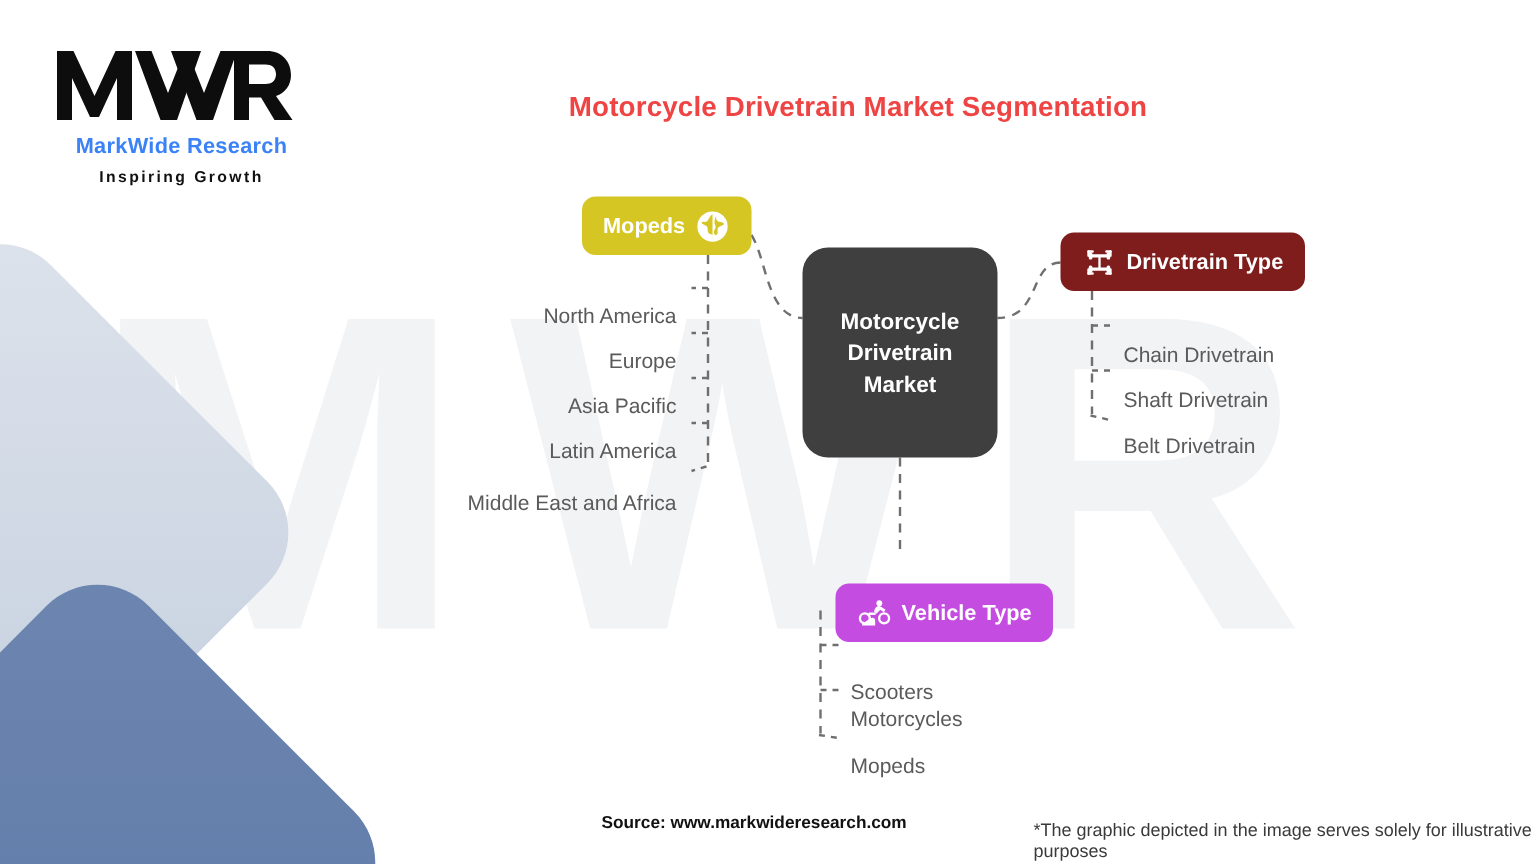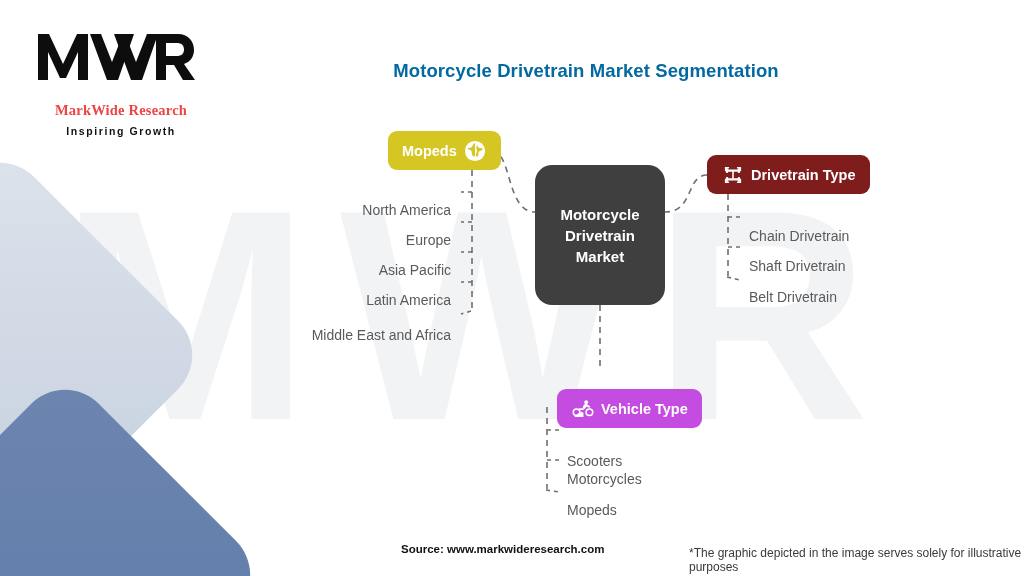--- a/index.html
+++ b/index.html
@@ -67,43 +67,42 @@
     top: 30px;
     width: 170px;
     text-align: center;
   }
   .logo-mark {
     display: block;
   }
   .logo-name {
     font-size: 14.5px;
     font-weight: bold;
-    color: #ef4444;
+    color: #3b82f6;
     letter-spacing: 0.2px;
-    margin-top: 20px;
-    font-family: Liberation Serif, serif;
+    margin-top: 8px;
   }
   .logo-tag {
     font-size: 10.5px;
     font-weight: bold;
     color: #111111;
     letter-spacing: 1.6px;
     margin-top: 6px;
   }
 
   
   .title {
     position: absolute;
-    left: 230px;
+    left: 216px;
     top: 60px;
     width: 712px;
     text-align: center;
     font-size: 18.5px;
     font-weight: bold;
-    color: #0369a1;
+    color: #ef4444;
     letter-spacing: 0.1px;
   }
 
   
   .connectors {
     position: absolute;
     left: 0;
     top: 0;
   }
 

